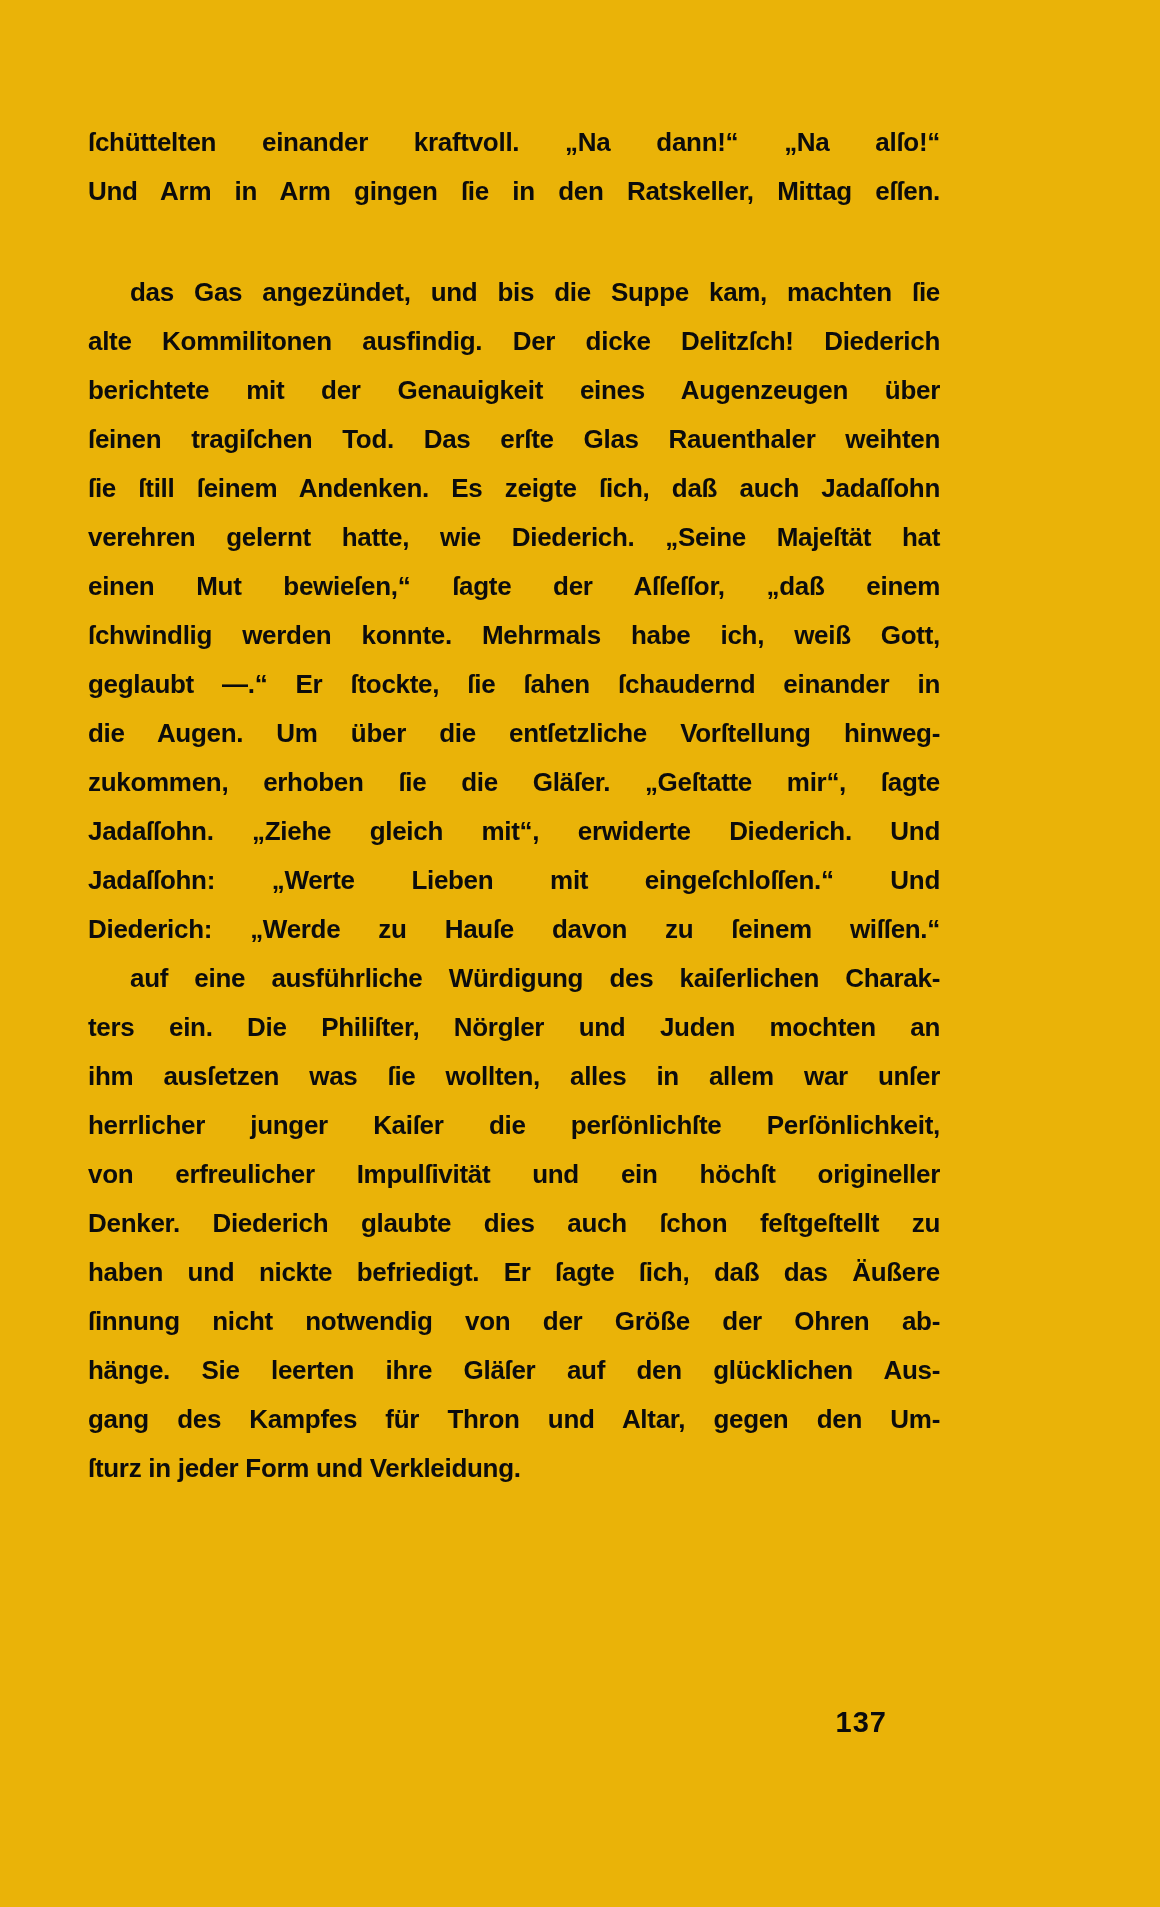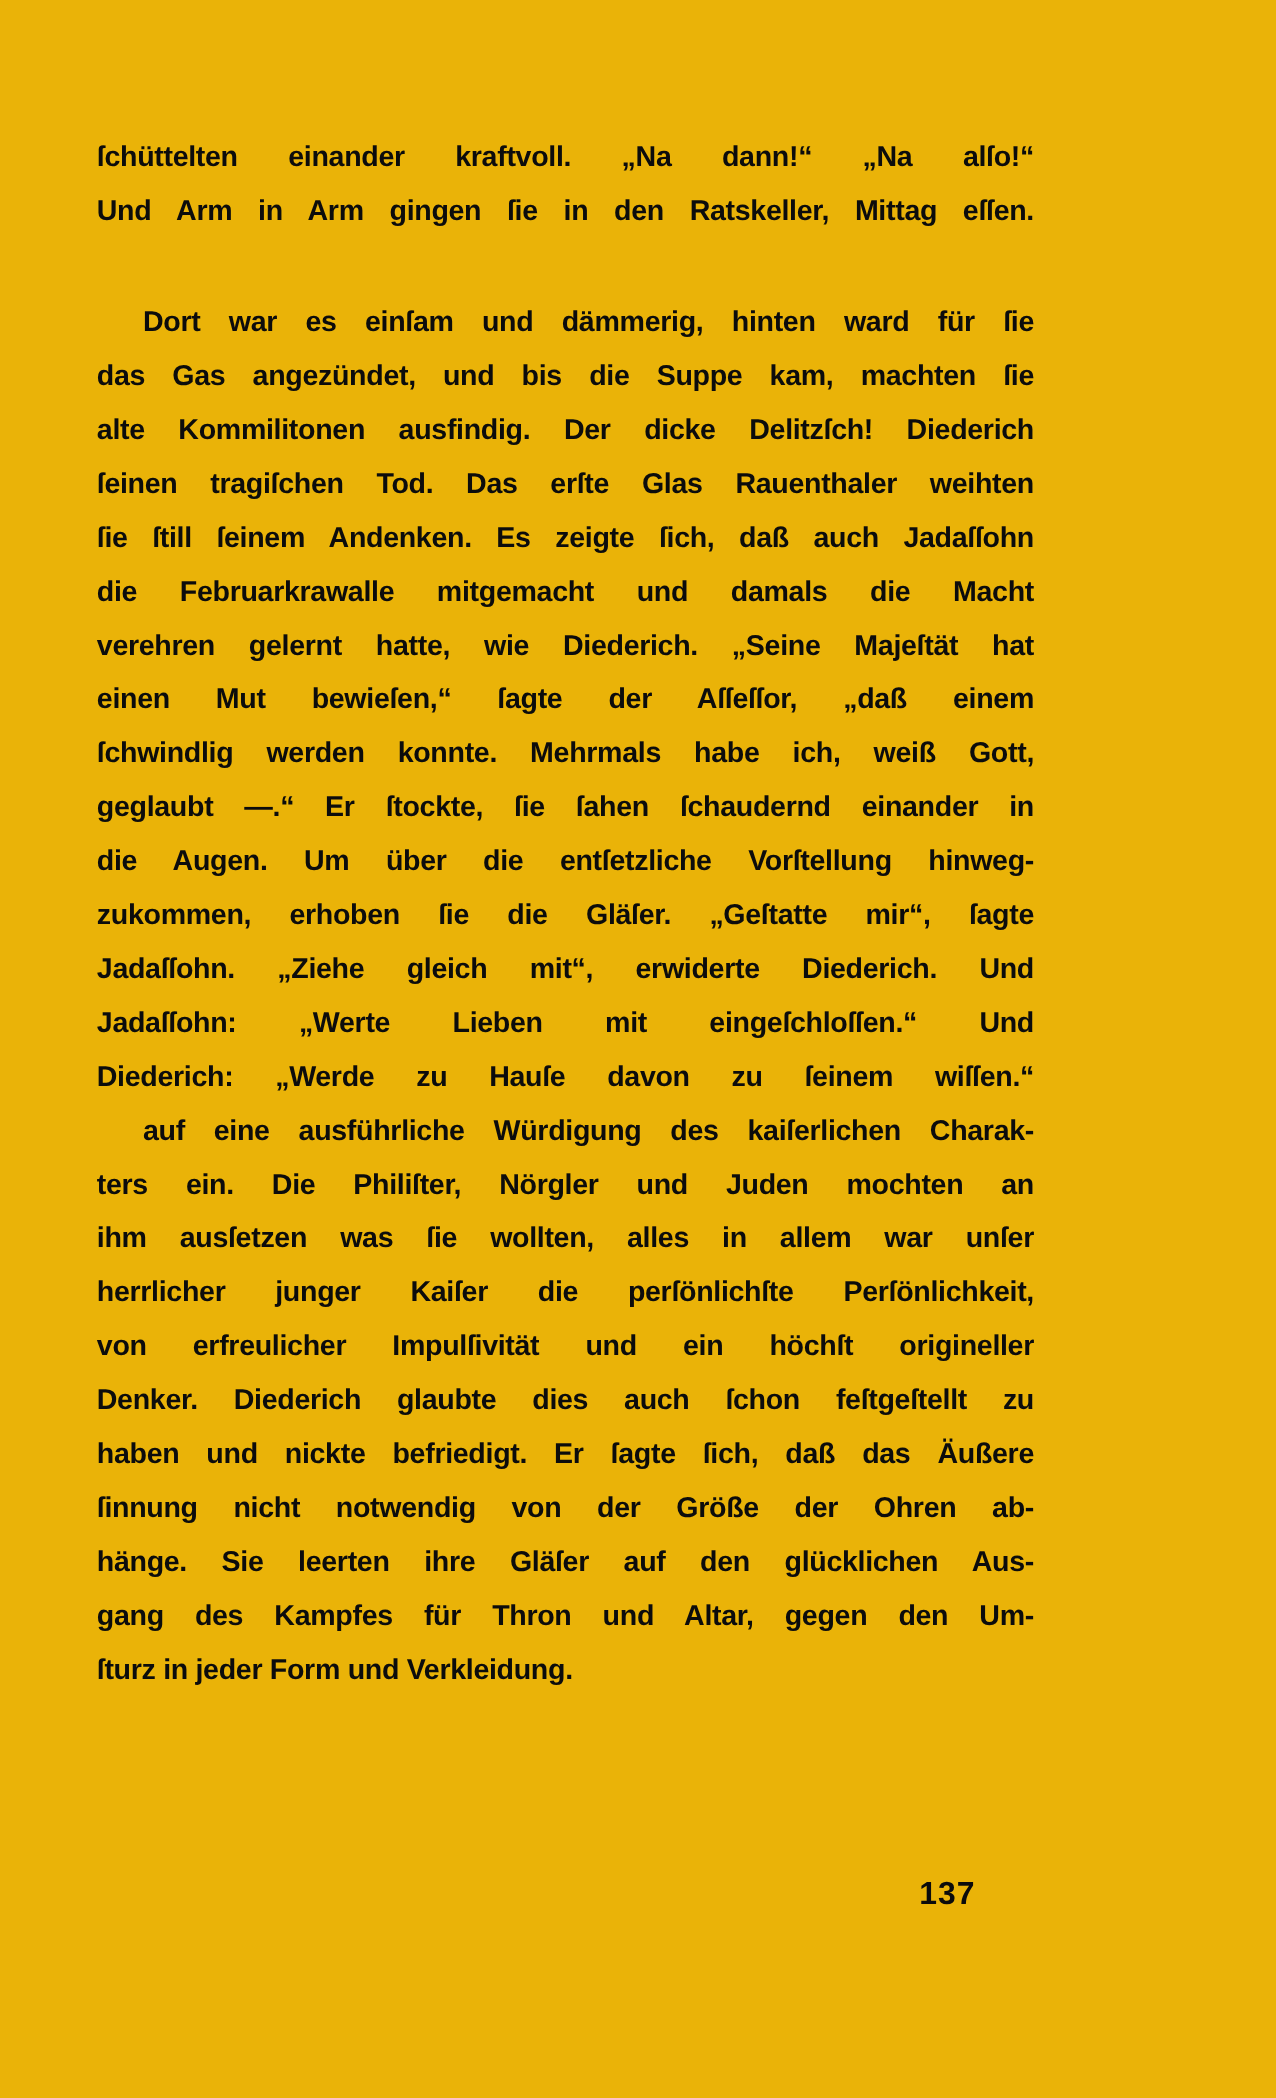--- a/index.html
+++ b/index.html
@@ -52,26 +52,25 @@
 </head>
 <body>
 
 <div class="page">
   <div class="textblock">
       <div class="para">
         <div class="line">ſchüttelten einander kraftvoll. „Na dann!“ „Na alſo!“</div>
         <div class="line">Und Arm in Arm gingen ſie in den Ratskeller, Mittag eſſen.</div>
       </div>
       <div class="para indent gap">
-        <div class="line">Dort war es einſam und dämmerig, hinten ward für ſie</div>
         <div class="line">das Gas angezündet, und bis die Suppe kam, machten ſie</div>
         <div class="line">alte Kommilitonen ausfindig. Der dicke Delitzſch! Diederich</div>
+        <div class="line">berichtete mit der Genauigkeit eines Augenzeugen über</div>
         <div class="line">ſeinen tragiſchen Tod. Das erſte Glas Rauenthaler weihten</div>
         <div class="line">ſie ſtill ſeinem Andenken. Es zeigte ſich, daß auch Jadaſſohn</div>
-        <div class="line">die Februarkrawalle mitgemacht und damals die Macht</div>
         <div class="line">verehren gelernt hatte, wie Diederich. „Seine Majeſtät hat</div>
         <div class="line">einen Mut bewieſen,“ ſagte der Aſſeſſor, „daß einem</div>
         <div class="line">ſchwindlig werden konnte. Mehrmals habe ich, weiß Gott,</div>
         <div class="line">geglaubt —.“ Er ſtockte, ſie ſahen ſchaudernd einander in</div>
         <div class="line">die Augen. Um über die entſetzliche Vorſtellung hinweg-</div>
         <div class="line">zukommen, erhoben ſie die Gläſer. „Geſtatte mir“, ſagte</div>
         <div class="line">Jadaſſohn. „Ziehe gleich mit“, erwiderte Diederich. Und</div>
         <div class="line">Jadaſſohn: „Werte Lieben mit eingeſchloſſen.“ Und</div>
         <div class="line">Diederich: „Werde zu Hauſe davon zu ſeinem wiſſen.“</div>
       </div>

